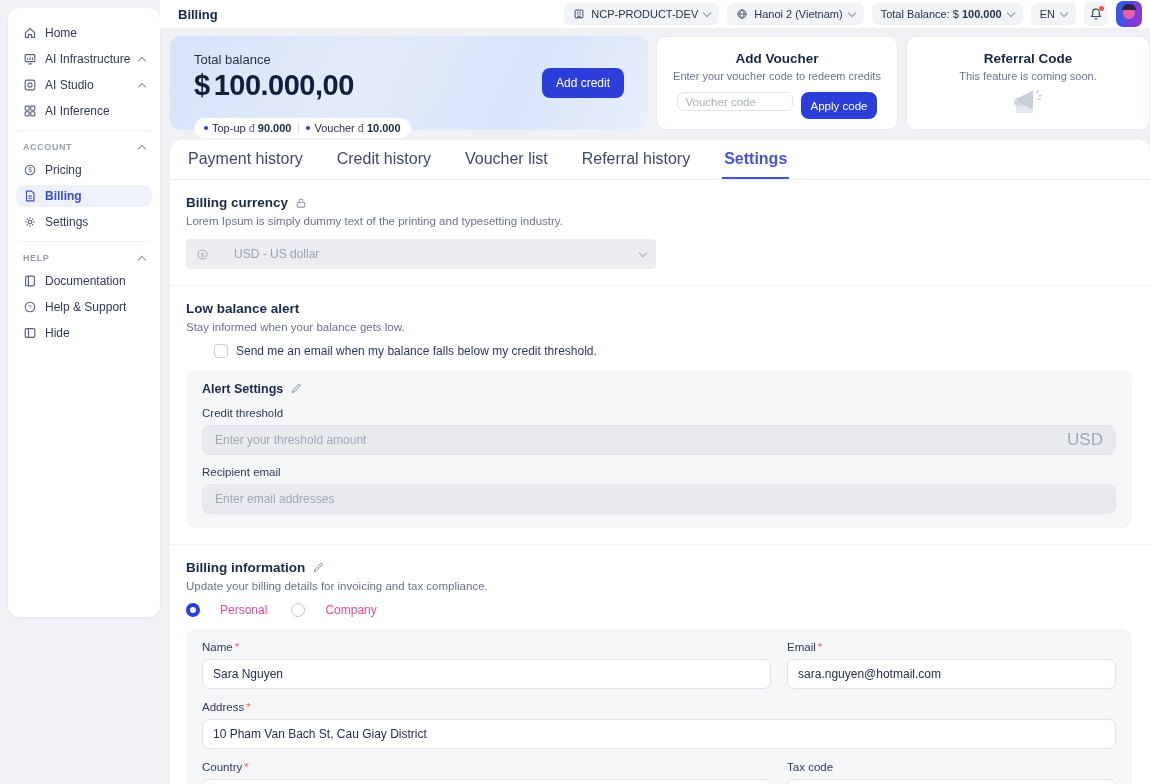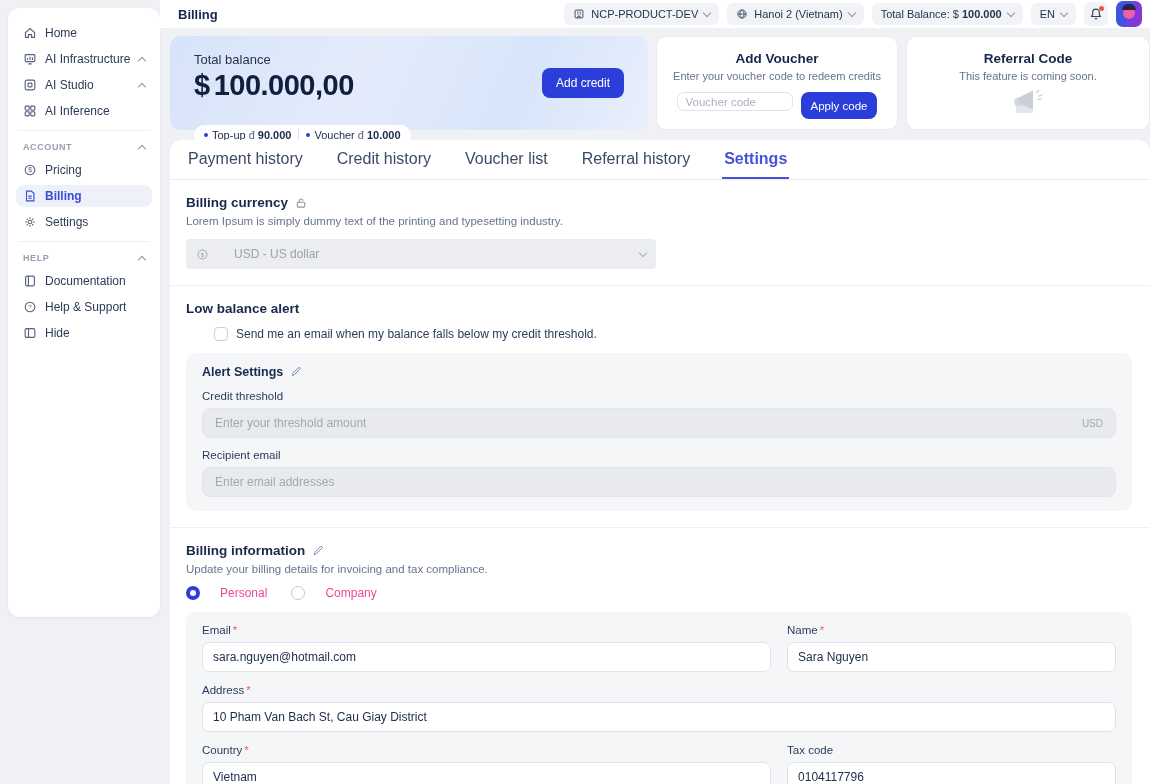--- a/index.html
+++ b/index.html
@@ -49,21 +49,21 @@
                    border-radius:7px 7px 0 0; background:#2a2440; }
 
   
   .cards-row { position:absolute; left:170px; right:0; top:36px; height:94px; display:flex; gap:8px; }
   .balance-card { width:478px; flex:none; border-radius:10px; position:relative; padding:16px 24px;
                   background:linear-gradient(115deg,#d7e3f9 0%,#e4ecfc 40%,#d8e5fa 72%,#e9effd 100%); }
   .bal-title { font-size:13px; color:#24324f; }
   .bal-amount { font-size:29px; font-weight:bold; color:#0f1f3d; letter-spacing:-.5px; margin-top:2px; }
   .bal-amount .cur { margin-right:4px; }
   .bal-pill { display:inline-flex; align-items:center; gap:7px; background:#fff; border-radius:14px;
-              padding:4px 10px; margin-top:23px; font-size:11px; color:#1b2a4e; }
+              padding:4px 10px; margin-top:16px; font-size:11px; color:#1b2a4e; }
   .bdot { width:4px; height:4px; border-radius:50%; background:var(--accent,#2b3fd9); }
   .bal-pill .cur { color:#55627a; margin:0 1px 0 2px; }
   .bal-pill b { font-weight:bold; }
   .pill-div { width:1px; height:12px; background:#dde2ea; }
   .btn { border:none; cursor:pointer; font-family:inherit; }
   .btn-primary { background:var(--accent,#2b3eda); color:#fff; border-radius:8px;
                  font-size:12px; padding:8px 14px; }
   .add-credit { position:absolute; right:24px; top:50%; transform:translateY(-50%); }
   .mini-card { background:#fff; border:1px solid #e8ebf0; border-radius:10px; text-align:center;
                padding:10px 12px; display:flex; flex-direction:column; align-items:center; }
@@ -98,21 +98,21 @@
   .checkbox { width:14px; height:14px; border:1px solid #c9cfd8; border-radius:4px; background:#fff;
               flex:none; cursor:pointer; }
 
   .panel { background:#f5f6f8; border-radius:10px; padding:12px 16px 14px; margin-top:12px; }
   .panel-title { font-size:12.5px; font-weight:bold; color:#17294d; display:flex; align-items:center; gap:7px; }
   .fld-label { font-size:11.5px; color:#2c3b5c; margin:11px 0 6px; }
   .fld-label .req { color:var(--required,#f4655a); margin-left:2px; }
   .dis-input { height:30px; background:#e8eaee; border:1px solid #e2e5ea; border-radius:8px;
                display:flex; align-items:center; justify-content:space-between; padding:0 12px;
                font-size:12px; color:#a0a8b5; }
-  .unit { font-size:10px; color:#a0a8b5; }
+  .unit { font-size:17px; color:#a0a8b5; }
 
   .radio-row { display:flex; align-items:center; gap:24px; margin-top:11px; }
   .radio-opt { display:flex; align-items:center; gap:20px; font-size:12px; color:#ec4899; cursor:pointer;justify-content:center; }
   .radio { width:14px; height:14px; border-radius:50%; border:1px solid #c2c8d2; background:#fff; flex:none; }
   .radio.checked { border:4.5px solid var(--accent,#2b3fd9); }
 
   .form-card { display:grid; grid-template-columns:1.73fr 1fr; column-gap:16px; row-gap:12px; }
   .field .fld-label { margin:0 0 6px; }
   .field input, .field .select-white { width:100%; height:30px; border:1px solid #dfe3e9; border-radius:7px;
       padding:0 10px; font-size:12px; color:#22304e; background:#fff; font-family:inherit; }
@@ -353,20 +353,21 @@
         <span class="chev ml-auto"></span>
       </div>
     </div>
 
     <div class="hr"></div>
 
     <div class="sec">
       <h3 class="sec-title">
           <span>Low balance alert</span>
         </h3>
+      <div class="sec-sub">Stay informed when your balance gets low.</div>
       <div class="check-row">
         <span class="checkbox"></span>
         <span>Send me an email when my balance falls below my credit threshold.</span>
       </div>
 
       <div class="panel">
         <div class="panel-title">
           <span>Alert Settings</span>
           <span>
               <svg width="12" height="12" viewBox="0 0 16 16" fill="none" stroke="#7b87b8" stroke-width="1.3">
@@ -404,26 +405,26 @@
           <span>Personal</span>
         </span>
         <span class="radio-opt">
           <span class="radio"></span>
           <span>Company</span>
         </span>
       </div>
 
       <div class="panel form-card">
         <div class="field">
+          <div class="fld-label"><span>Name</span><span class="req">*</span></div>
+          <input value="Sara Nguyen" style="">
+        </div>
+        <div class="field">
           <div class="fld-label"><span>Email</span><span class="req">*</span></div>
           <input value="sara.nguyen@hotmail.com" style="">
-        </div>
-        <div class="field">
-          <div class="fld-label"><span>Name</span><span class="req">*</span></div>
-          <input value="Sara Nguyen" style="">
         </div>
         <div class="field span2">
           <div class="fld-label"><span>Address</span><span class="req">*</span></div>
           <input value="10 Pham Van Bach St, Cau Giay District" style="">
         </div>
         <div class="field">
           <div class="fld-label"><span>Country</span><span class="req">*</span></div>
           <div class="select-white">
             <span>Vietnam</span>
 

